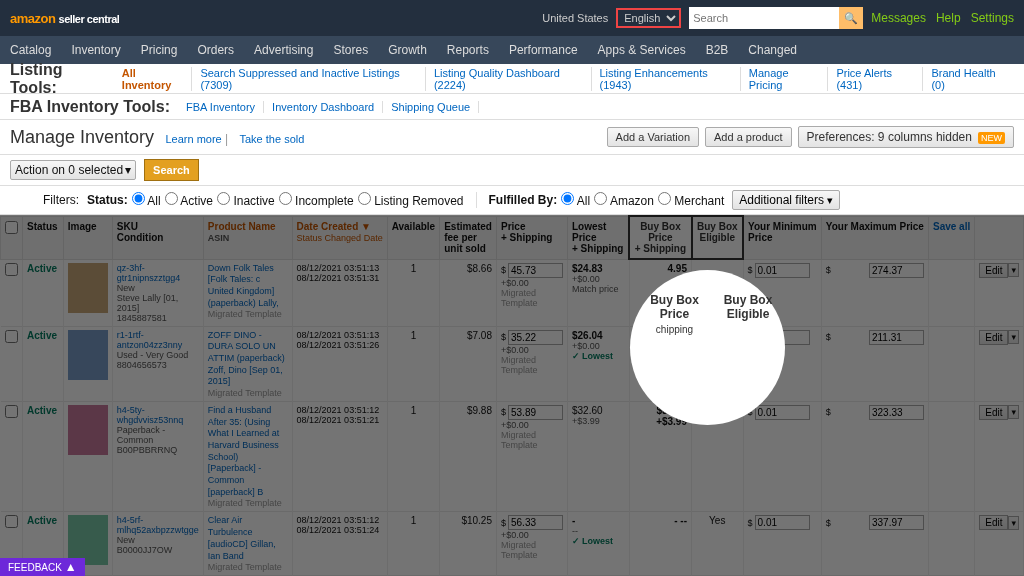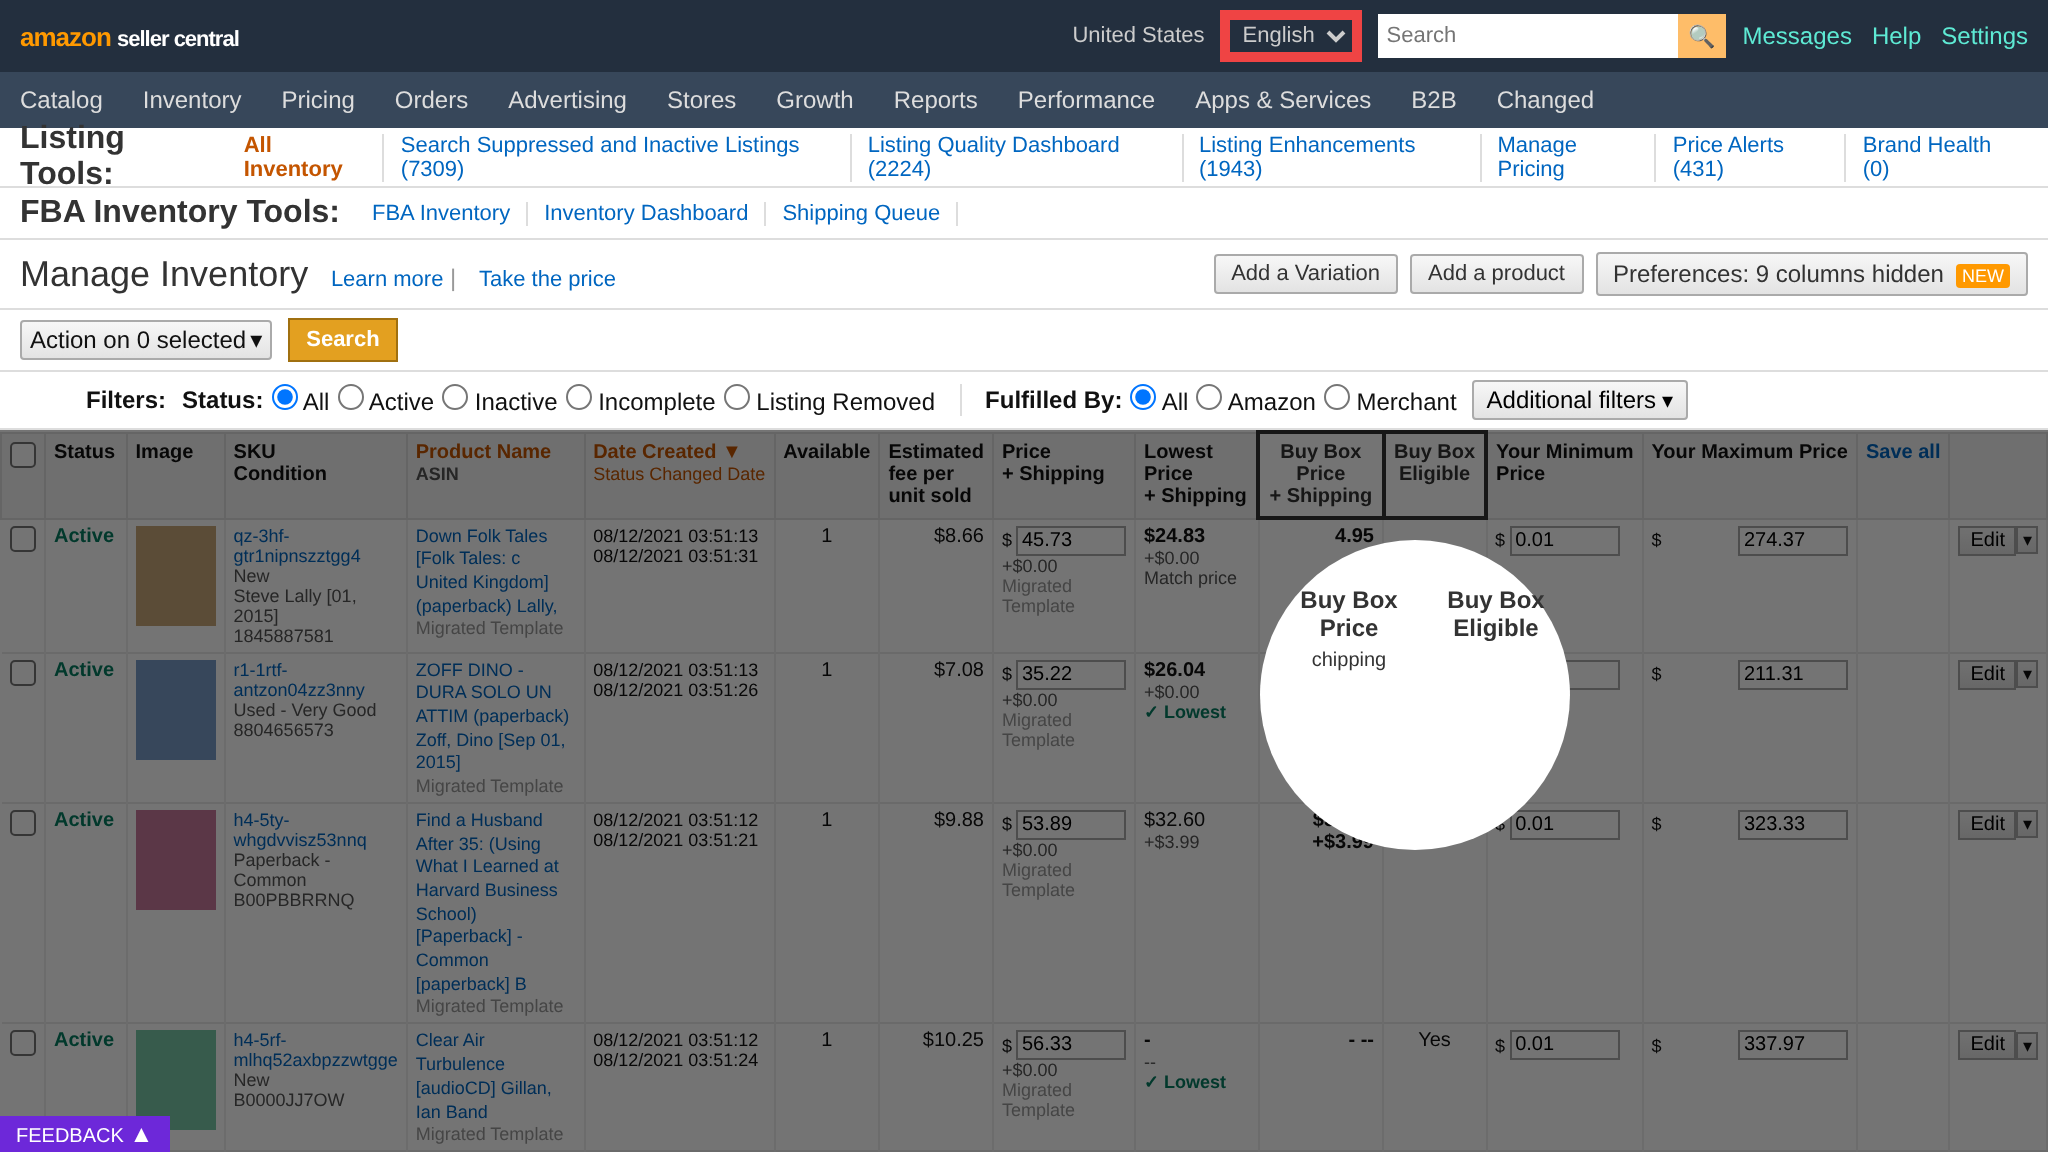--- a/index.html
+++ b/index.html
@@ -3,26 +3,26 @@
   <meta charset="utf-8">
   <style>
     * { box-sizing: border-box; margin: 0; padding: 0; font-family: Arial, sans-serif; font-size: 12px; }
     body { background: #f3f3f3; color: #111; width: 1024px; height: 576px; overflow: hidden; }
 
     
     .top-nav { background: #232f3e; display: flex; align-items: center; justify-content: space-between; padding: 0 10px; height: 36px; }
     .amazon-logo { color: #ff9900; font-weight: bold; font-size: 13px; letter-spacing: -0.5px; }
     .amazon-logo span { color: white; font-size: 11px; }
     .top-nav-right { display: flex; align-items: center; gap: 8px; color: #ccc; font-size: 11px; }
-    .top-nav-right select { background: #232f3e; color: #ccc; border: 5px solid #ef4444; font-size: 11px; padding: 1px 2px; }
+    .top-nav-right select { background: #232f3e; color: #ccc; border: 2px solid #ef4444; font-size: 11px; padding: 1px 2px; }
     .search-bar { display: flex; align-items: center; }
     .search-bar input { width: 150px; height: 22px; border: none; padding: 0 4px; font-size: 11px; }
     .search-bar button { background: #febd69; border: none; height: 22px; width: 24px; cursor: pointer; font-size: 11px; }
     .top-nav-links { display: flex; gap: 10px; color: #ccc; font-size: 11px; }
-    .top-nav-links a { color: #5eead4; text-decoration: none; }
+    .top-nav-links a { color: #84cc16; text-decoration: none; }
 
     
     .main-nav { background: #37475a; display: flex; align-items: center; gap: 20px; padding: 0 10px; height: 28px; }
     .main-nav a { color: #ddd; text-decoration: none; font-size: 12px; }
 
     
     .toolbar-tabs { background: white; border-bottom: 1px solid #ddd; display: flex; align-items: center; padding: 0 10px; height: 30px; font-size: 11px; gap: 0; }
     .toolbar-label { font-weight: bold; color: #333; margin-right: 8px; font-size: 16px; }
     .toolbar-tab { color: #0066c0; text-decoration: none; padding: 0 8px; border-right: 1px solid #ddd; font-size: 11px; cursor: pointer; }
     .toolbar-tab:last-child { border-right: none; }
@@ -143,21 +143,21 @@
   <a class="fba-tab">FBA Inventory</a>
   <a class="fba-tab">Inventory Dashboard</a>
   <a class="fba-tab">Shipping Queue</a>
 </div>
 
 <div class="page-header">
   <div>
     <span class="page-title">Manage Inventory</span>
     <a class="page-title-links">Learn more</a>
     <span style="color:#999;"> | </span>
-    <a class="page-title-links">Take the price</a>
+    <a class="page-title-links">Take the sold</a>
   </div>
   <div class="page-header-buttons">
     <button class="btn">Add a Variation</button>
     <button class="btn">Add a product</button>
     <button class="btn">
       <span>Preferences: 9 columns hidden</span>
       <span class="btn-new">NEW</span>
     </button>
   </div>
 </div>
@@ -166,21 +166,21 @@
   <div class="action-select">
     <span>Action on 0 selected</span>
     <span>▾</span>
   </div>
   <div class="search-sku">
     <button>Search</button>
   </div>
 </div>
 
 <div class="filters-bar">
-  <span style="font-weight:bold;padding-left:33px;">Filters:</span>
+  <span style="font-weight:normal;padding-left:33px;">Filters:</span>
   <div class="filter-group">
     <span class="filter-label">Status:</span>
     <label><input type="radio" name="status" checked="" style=""> All</label>
     <label><input type="radio" name="status" style=""> Active</label>
     <label><input type="radio" name="status" style=""> Inactive</label>
     <label><input type="radio" name="status" style=""> Incomplete</label>
     <label><input type="radio" name="status" style=""> Listing Removed</label>
   </div>
   <div class="filter-divider"></div>
   <div class="filter-group">

